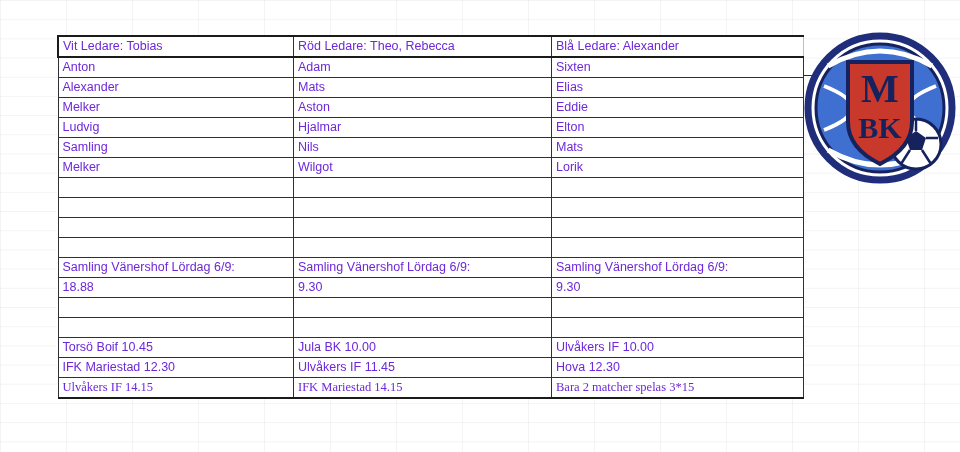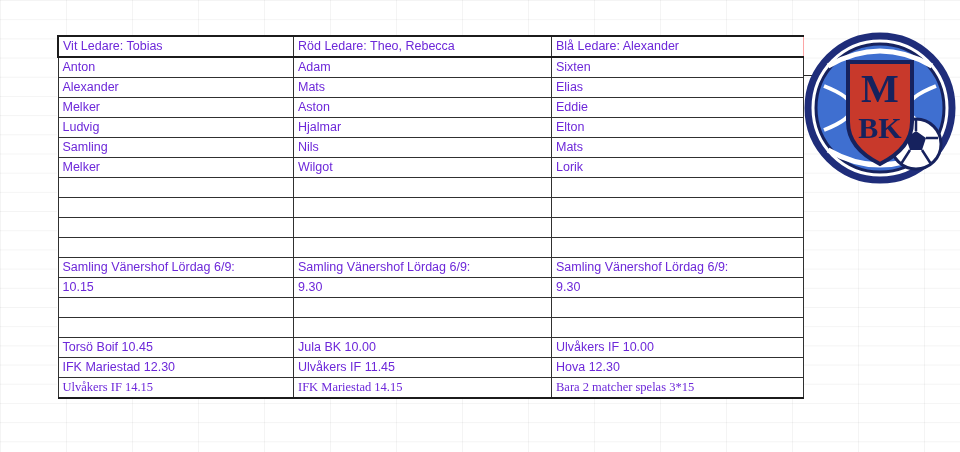--- a/index.html
+++ b/index.html
@@ -159,21 +159,21 @@
         <td class="c1 empty"></td>
         <td class="c2 empty"></td>
       </tr>
 
       <tr>
         <td class="c0">Samling Vänershof Lördag 6/9:</td>
         <td class="c1">Samling Vänershof Lördag 6/9:</td>
         <td class="c2">Samling Vänershof Lördag 6/9:</td>
       </tr>
       <tr>
-        <td class="c0">10.15</td>
+        <td class="c0">18.88</td>
         <td class="c1">9.30</td>
         <td class="c2">9.30</td>
       </tr>
 
       <tr>
         <td class="c0 empty"></td>
         <td class="c1 empty"></td>
         <td class="c2 empty"></td>
       </tr>
       <tr>

